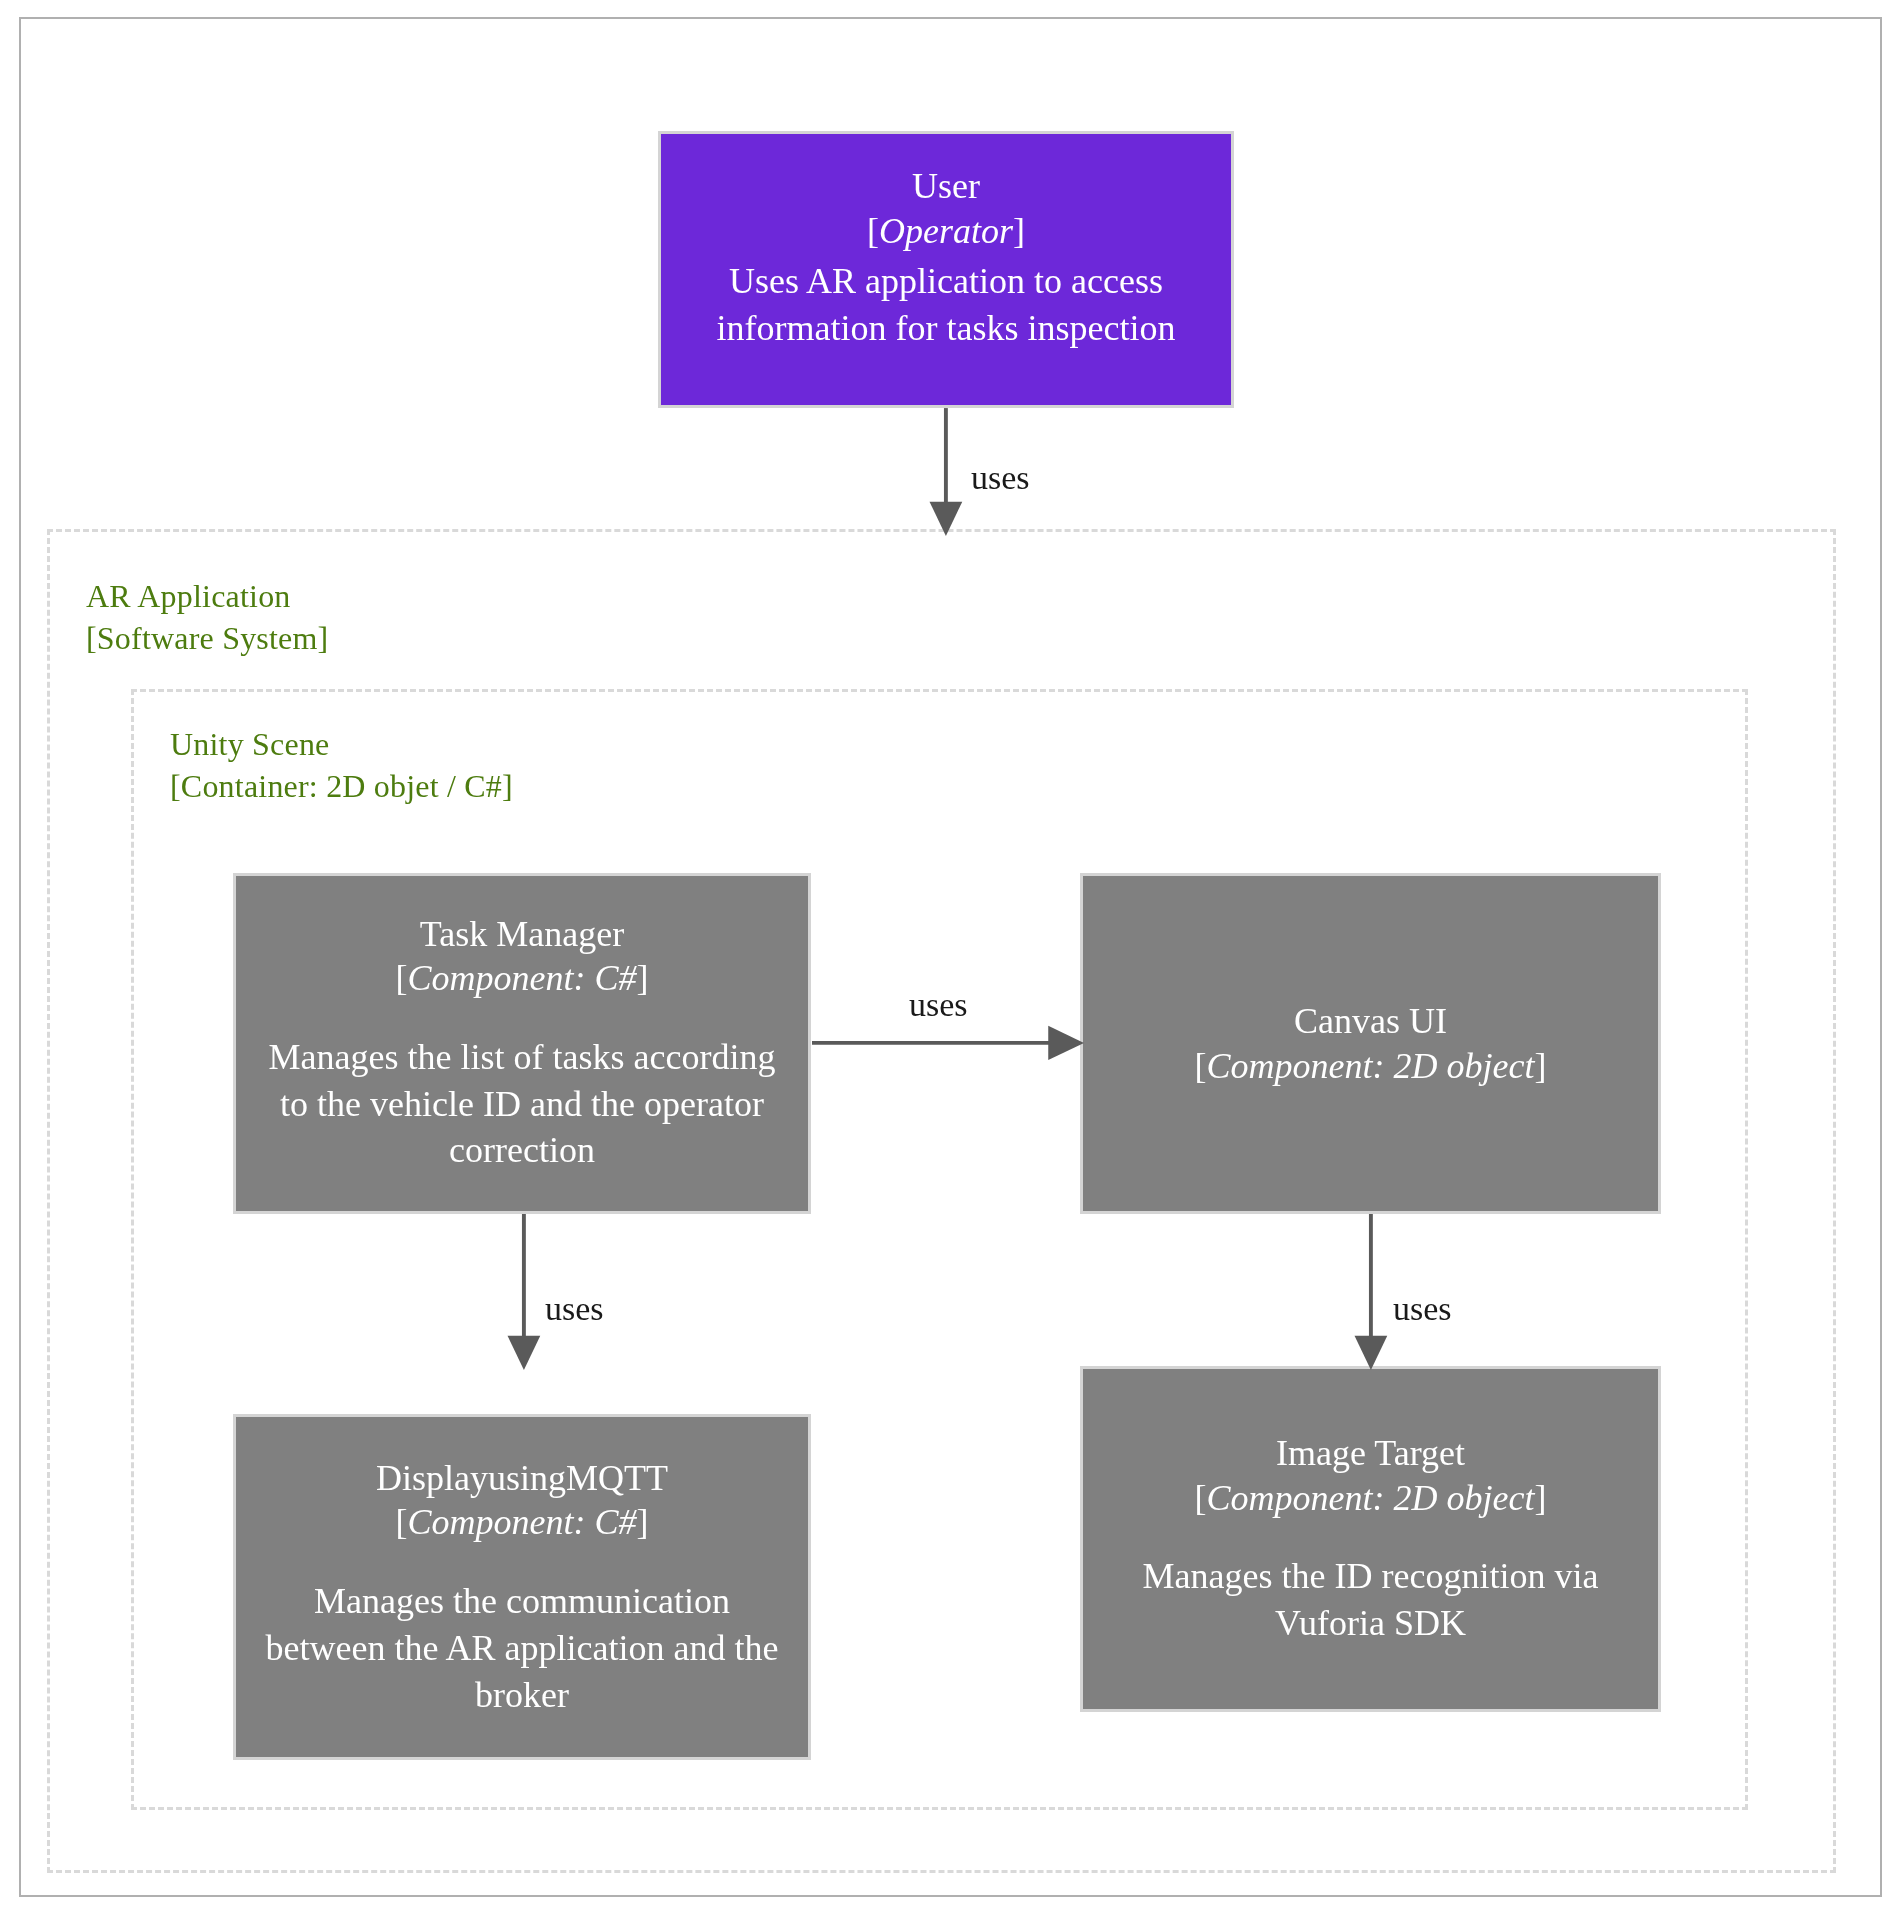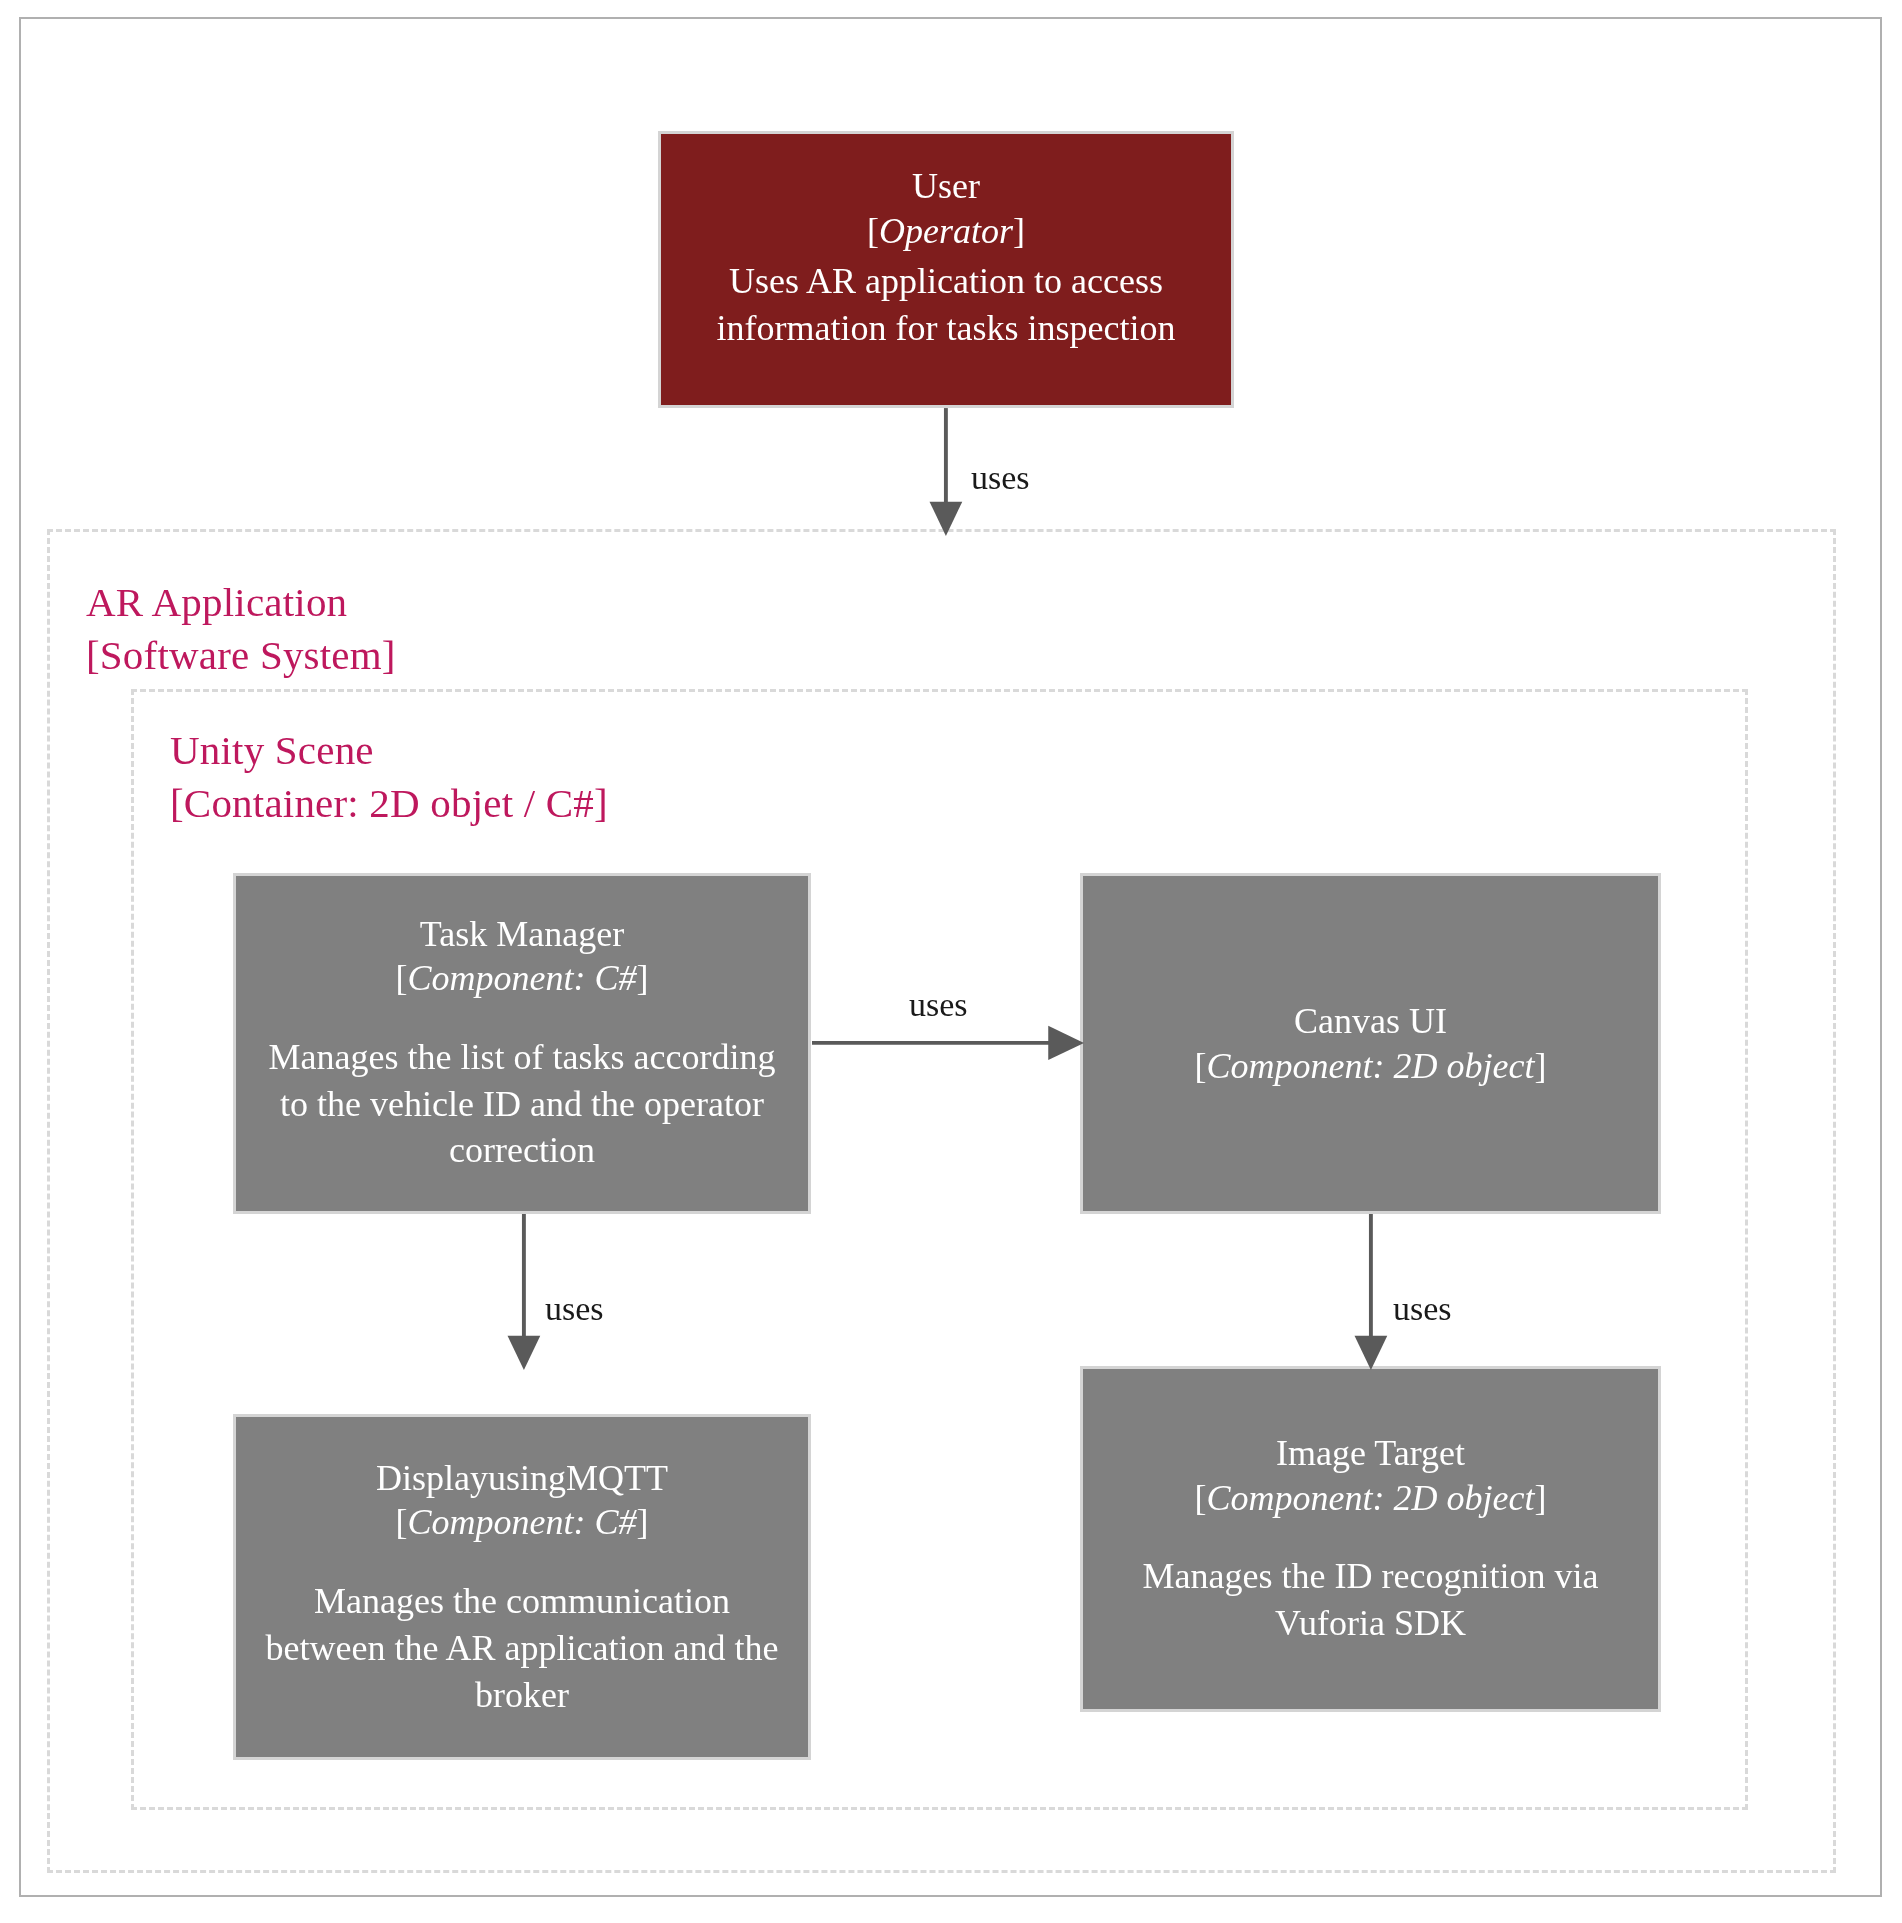--- a/index.html
+++ b/index.html
@@ -33,22 +33,22 @@
 
   
   .boundary {
     position: absolute;
     box-sizing: border-box;
     border: 3.1px dashed #d9d9d9;
     background: transparent;
   }
   .boundary-label {
     position: absolute;
-    color: #be185d;
-    font-size: 41px;
+    color: #4d7c0f;
+    font-size: 32px;
     line-height: 1.30;
     white-space: pre-line;
     letter-spacing: 0.2px;
   }
 
   #ar-application-boundary {
     left: 47px;
     top: 529px;
     width: 1789px;
     height: 1344px;
@@ -102,21 +102,21 @@
     margin-top: 33px;
     max-width: 100%;
   }
 
   
   #node-user {
     left: 658px;
     top: 131px;
     width: 576px;
     height: 277px;
-    background: #7f1d1d;
+    background: #6d28d9;
     justify-content: flex-start;
     padding-top: 30px;
   }
   #node-user .node-desc { margin-top: 4.7px; }
 
   
   .component-node { background: #808080; }
 
   #node-task-manager {
     left: 233px;

